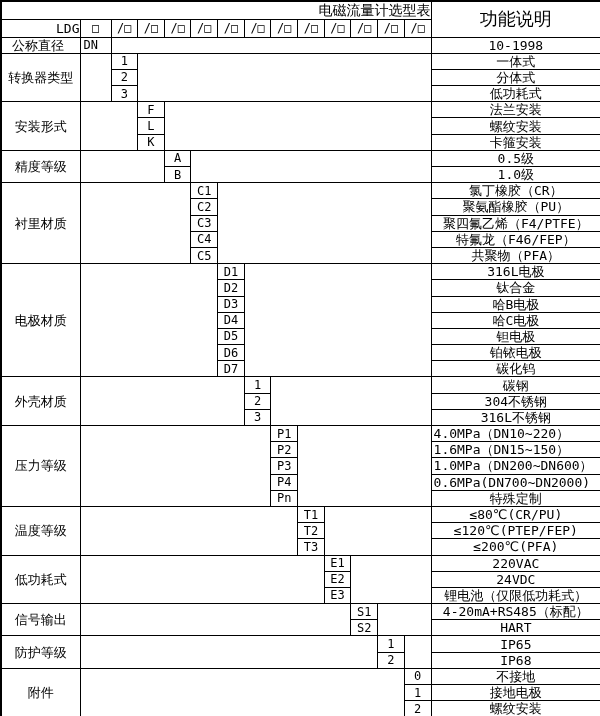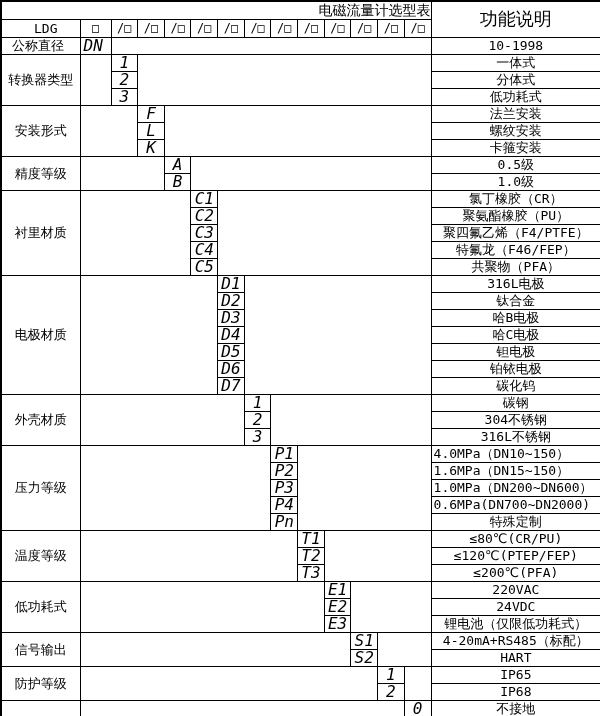--- a/index.html
+++ b/index.html
@@ -21,24 +21,24 @@
     line-height:1;
     white-space:nowrap;
     overflow:hidden;
   }
   table{border:2px solid #000000;}
   tbody tr{height:16.2px;}
   tr.title-row{height:18px;}
   tr.model-row{height:18px;}
   .title-cell{font-size:14px;text-align:right;}
   .fn-header{font-size:18px;}
-  .model-prefix{text-align:center;padding-left:10px;}
+  .model-prefix{text-align:right;padding-left:10px;}
   .left-label{text-align:left;padding-left:10px;}
   .dn-cell{text-align:left;padding-left:3px;}
-  .code-cell{font-size:16px;font-style:italic;}
+  .code-cell{font-size:12px;}
   .slot-cell,.box-cell{font-size:12px;}
   .desc-cell.left{text-align:left;padding-left:2px;}
 </style>
 </head>
 <body>
 
 <div class="page">
   <table>
     <colgroup>
       <col style="width:79px">
@@ -192,21 +192,21 @@
         </tr>
         <tr>
           <td class="code-cell">3</td>
           <td class="desc-cell">316L不锈钢</td>
         </tr>
         <tr>
           <td class="label-cell" rowspan="5">压力等级</td>
           <td class="spacer" colspan="7" rowspan="5"></td>
           <td class="code-cell">P1</td>
           <td class="spacer" colspan="5" rowspan="5"></td>
-          <td class="desc-cell left">4.0MPa（DN10~150）</td>
+          <td class="desc-cell left">4.0MPa（DN10~220）</td>
         </tr>
         <tr>
           <td class="code-cell">P2</td>
           <td class="desc-cell left">1.6MPa（DN15~150）</td>
         </tr>
         <tr>
           <td class="code-cell">P3</td>
           <td class="desc-cell left">1.0MPa（DN200~DN600）</td>
         </tr>
         <tr>

